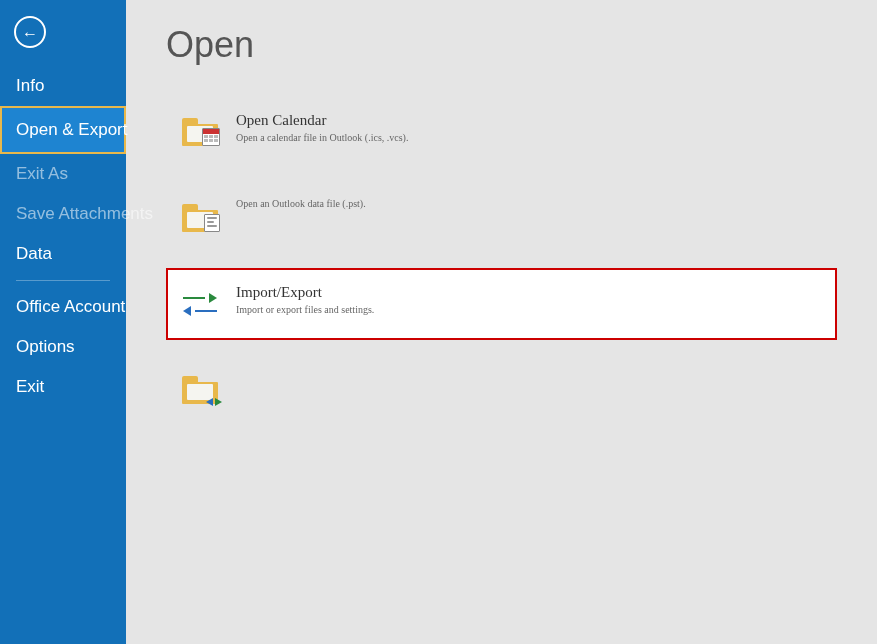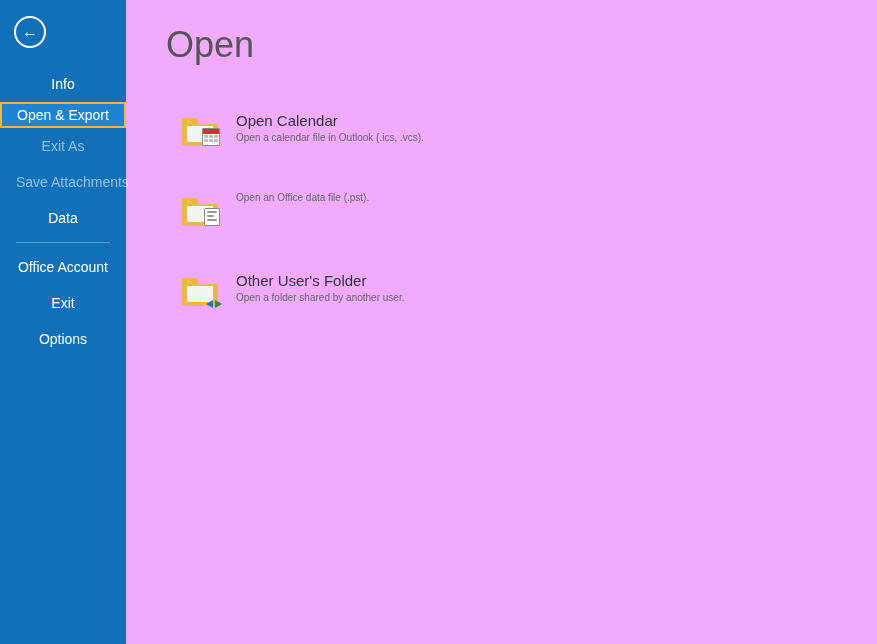--- a/index.html
+++ b/index.html
@@ -47,64 +47,64 @@
     }
 
     .sidebar-nav {
       display: flex;
       flex-direction: column;
       margin-top: 4px;
     }
 
     .sidebar-item {
       padding: 10px 16px;
-      font-size: 14px;
+      font-size: 17px;
       color: #fff;
       cursor: pointer;
       white-space: nowrap;
-      text-align: center;
     }
 
     .sidebar-item.active {
       background: #1e84d1;
       border: 2px solid #e8b84b;
-      padding: 3px 14px;
+      padding: 12px 14px;
     }
 
     .sidebar-item.disabled {
       color: rgba(255,255,255,0.55);
       cursor: default;
     }
 
     .sidebar-divider {
       border: none;
       border-top: 1px solid rgba(255,255,255,0.3);
       margin: 6px 16px;
     }
 
     
     .main-content {
       flex: 1;
-      background: #f0abfc;
+      background: #e5e5e5;
       padding: 24px 40px;
       height: 644px;
       overflow-y: auto;
     }
 
     .page-title {
       font-size: 36px;
       font-weight: 300;
       color: #555;
       margin-bottom: 30px;
     }
 
     .options-list {
       display: flex;
       flex-direction: column;
-      gap: 4px;
+      gap: 10px;
+      font-family: Liberation Serif, serif;
     }
 
     .option-item {
       display: flex;
       align-items: flex-start;
       padding: 14px 12px;
       cursor: pointer;
       border: 2px solid transparent;
       margin-bottom: 4px;
       border-radius: 0;
@@ -277,24 +277,24 @@
       <span>Save Attachments</span>
     </div>
     <div class="sidebar-item">
       <span>Data</span>
     </div>
     <hr class="sidebar-divider">
     <div class="sidebar-item">
       <span>Office Account</span>
     </div>
     <div class="sidebar-item">
+      <span>Options</span>
+    </div>
+    <div class="sidebar-item">
       <span>Exit</span>
-    </div>
-    <div class="sidebar-item">
-      <span>Options</span>
     </div>
   </nav>
 </div>
 
 <div class="main-content">
   <h1 class="page-title">Open</h1>
 
   <div class="options-list">
 
     <div class="option-item">
@@ -331,37 +331,53 @@
           <div class="datafile-overlay">
             <div class="datafile-lines">
               <div class="datafile-line"></div>
               <div class="datafile-line" style="width:70%"></div>
               <div class="datafile-line"></div>
             </div>
           </div>
         </div>
       </div>
       <div class="option-text">
-        <div class="option-desc">Open an Office data file (.pst).</div>
-      </div>
-    </div>
-
+        <div class="option-desc">Open an Outlook data file (.pst).</div>
+      </div>
+    </div>
+
+    <div class="option-item highlighted">
+      <div class="option-icon">
+        <div class="import-export-icon">
+          <div class="arrows-icon">
+            <div style="display:flex;align-items:center;gap:4px;">
+              <div style="width:22px;height:0;border-top:2px solid #2a8a3e;"></div>
+              <div style="width:0;height:0;border-top:5px solid transparent;border-bottom:5px solid transparent;border-left:8px solid #2a8a3e;"></div>
+            </div>
+            <div style="display:flex;align-items:center;gap:4px;">
+              <div style="width:0;height:0;border-top:5px solid transparent;border-bottom:5px solid transparent;border-right:8px solid #2a6ebf;"></div>
+              <div style="width:22px;height:0;border-top:2px solid #2a6ebf;"></div>
+            </div>
+          </div>
+        </div>
+      </div>
+      <div class="option-text">
+        <div class="option-title">Import/Export</div>
+        <div class="option-desc">Import or export files and settings.</div>
+      </div>
+    </div>
 
     <div class="option-item">
       <div class="option-icon">
         <div class="folder-icon">
           <div class="folder-tab"></div>
           <div class="folder-body"></div>
           <div class="folder-paper"></div>
           <div style="position:absolute;bottom:-2px;right:-4px;display:flex;gap:2px;align-items:center;">
             <div style="width:0;height:0;border-top:4px solid transparent;border-bottom:4px solid transparent;border-right:7px solid #2a6ebf;"></div>
             <div style="width:0;height:0;border-top:4px solid transparent;border-bottom:4px solid transparent;border-left:7px solid #2a8a3e;"></div>
           </div>
         </div>
       </div>
-      <div class="option-text">
-        <div class="option-title">Other User's Folder</div>
-        <div class="option-desc">Open a folder shared by another user.</div>
-      </div>
     </div>
 
   </div>
 </div>
 
 </body></html>

